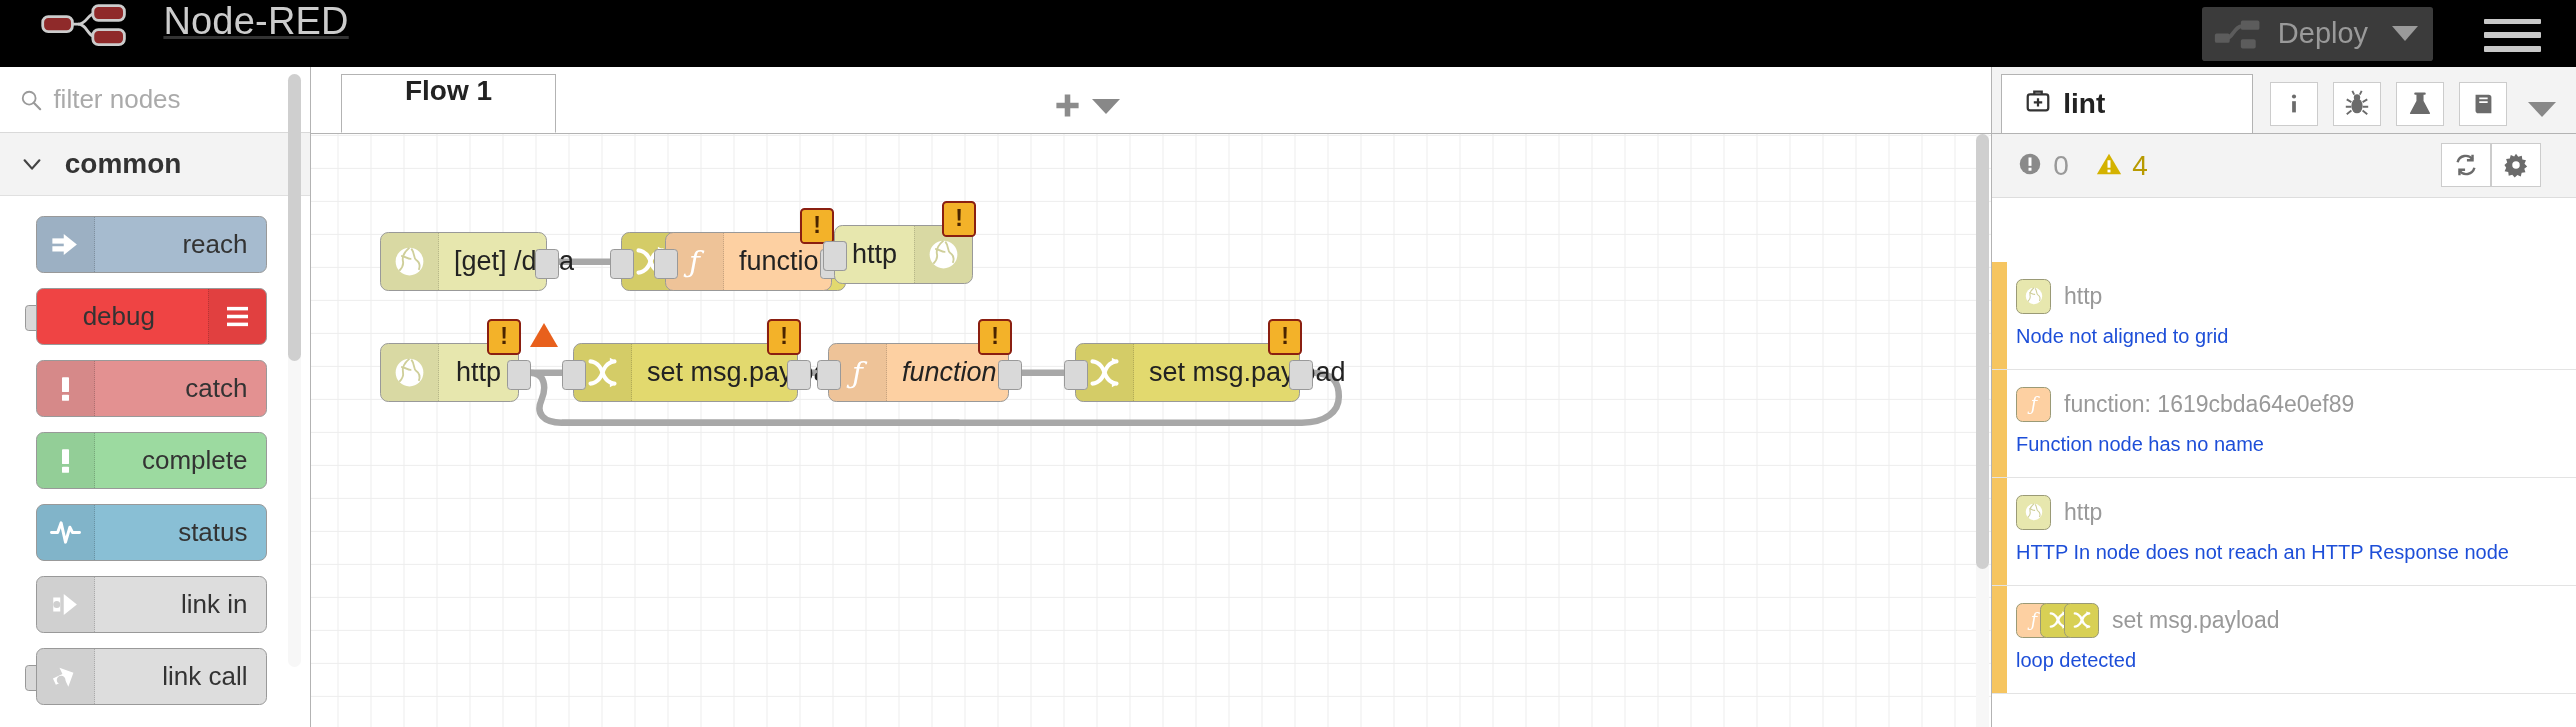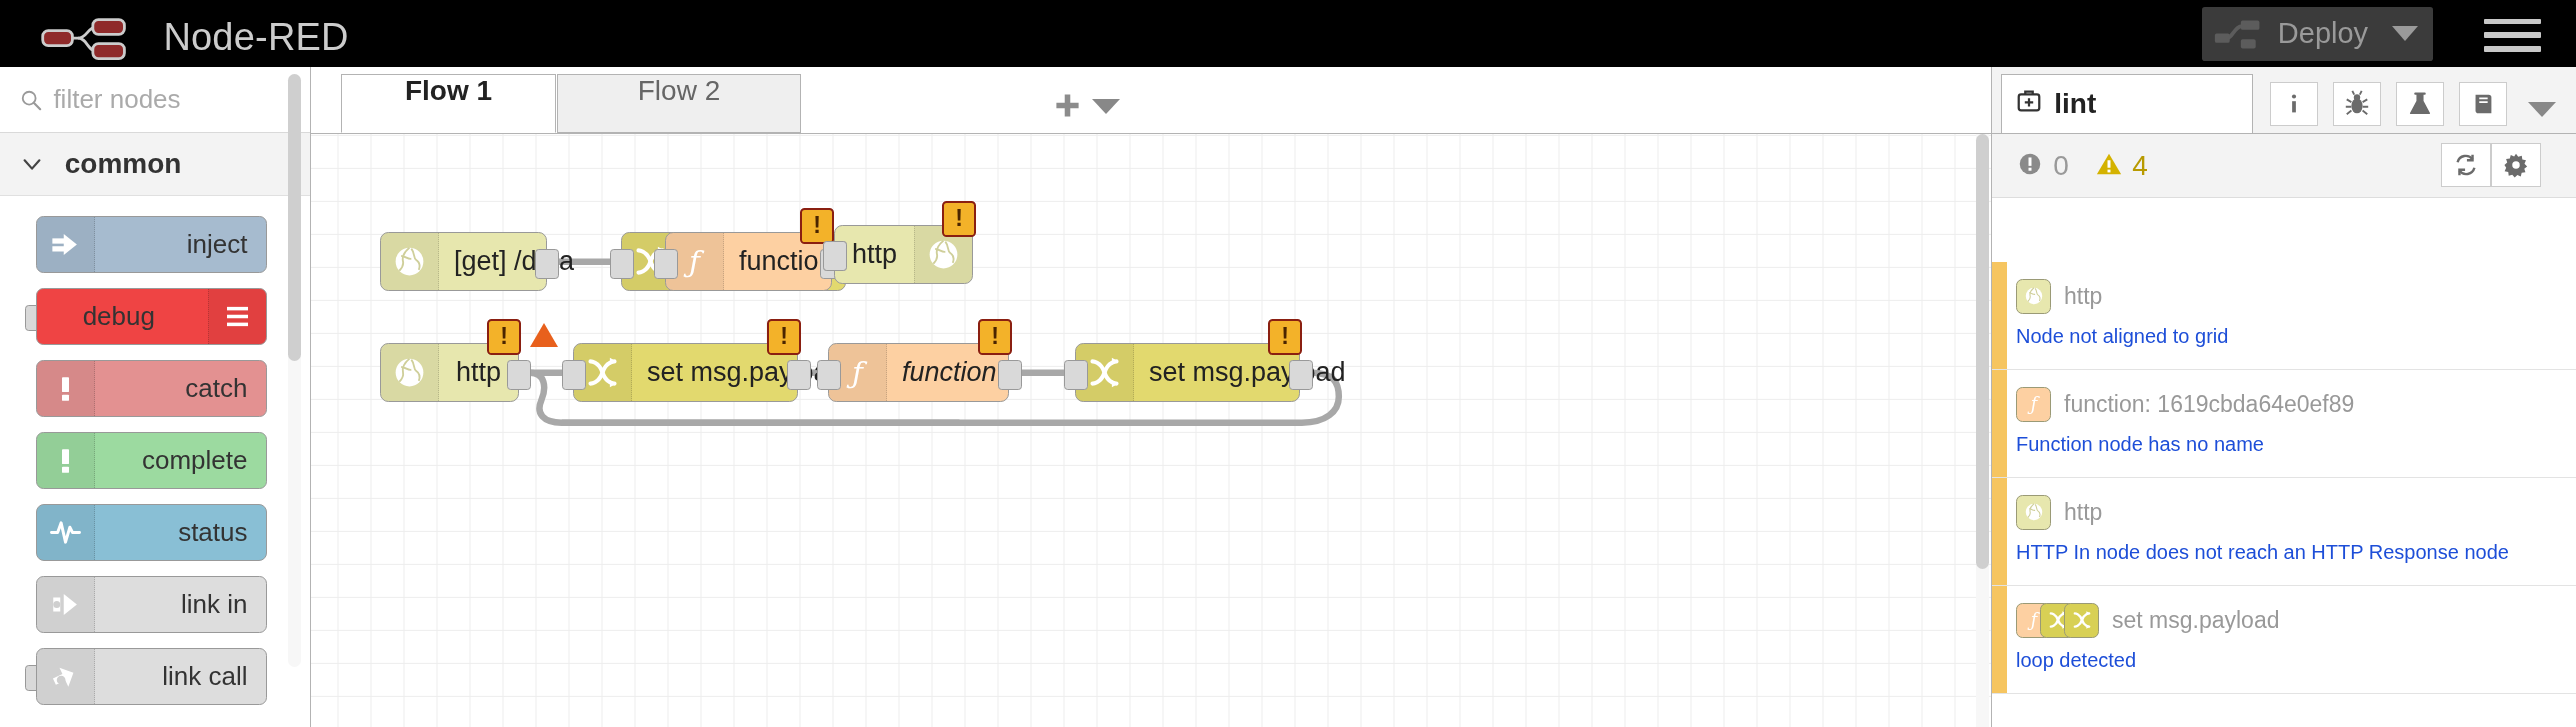--- a/index.html
+++ b/index.html
@@ -6,21 +6,21 @@
   body{
     width:2576px;height:728px;overflow:hidden;
     font-family:"Liberation Sans", sans-serif;
     background:#fff;color:#333;
     -webkit-font-smoothing:antialiased;
   }
   .app{position:relative;width:2576px;height:728px;}
 
   
   .header{position:absolute;left:0;top:0;width:2576px;height:67px;background:#000;}
-  .brand{position:absolute;left:39px;top:0;height:75px;display:flex;align-items:center;gap:20.4px;}
+  .brand{position:absolute;left:39px;top:0;height:75px;display:flex;gap:20.4px;text-decoration:underline;}
   .brand-logo{width:104px;height:48px;}
   .brand-title{font-size:38px;color:#ccc;font-weight:400;letter-spacing:0.2px;}
   .deploy-btn{
     position:absolute;right:143px;top:6.5px;height:54px;
     background:#3b3b3b;border-radius:2.8px;display:flex;align-items:center;
     padding:0 9.3px 0 11px;cursor:pointer;
   }
   .deploy-ico{width:52px;height:37px;margin-right:3.7px;}
   .deploy-label{font-size:29px;color:#9a9a9a;padding:0 24px 0 9.3px;}
   .deploy-caret{width:0;height:0;border-left:13px solid transparent;border-right:13px solid transparent;border-top:15px solid #9a9a9a;margin-right:5.6px;}
@@ -82,21 +82,21 @@
   .fport{position:absolute;width:22px;height:28px;background:#d9d9d9;border:0.9px solid #999;border-radius:3.7px;top:16.7px;}
   .badge{position:absolute;width:30px;height:31.5px;background:#f3b229;border:2.8px solid #8a1f11;border-radius:4.6px;
     display:flex;align-items:center;justify-content:center;}
   .badge b{color:#4a2500;font-size:23px;line-height:1;font-weight:bold;}
   .tri{position:absolute;width:0;height:0;border-left:14px solid transparent;border-right:14px solid transparent;border-bottom:24px solid #e8601c;}
 
   
   .sidebar{position:absolute;left:1991px;top:67px;width:585px;height:661px;background:#fff;border-left:0.9px solid #b3b3b3;box-sizing:border-box;}
   .sb-tabs{position:relative;height:67px;border-bottom:0.9px solid #b3b3b3;box-sizing:border-box;background:#f3f3f3;}
   .sb-tab-main{position:absolute;left:9.3px;top:7.4px;width:252px;height:59px;background:#fff;border:0.9px solid #b3b3b3;border-bottom:none;
-    display:flex;align-items:center;padding-left:13px;box-sizing:border-box;cursor:pointer;}
+    display:flex;align-items:center;padding-left:22px;box-sizing:border-box;cursor:pointer;}
   .sb-tab-main svg{width:28px;height:28px;margin-right:11px;}
   .sb-tab-main span{font-size:28px;font-weight:bold;color:#222;}
   .sb-ico-btn{position:absolute;top:15px;width:48px;height:44px;border:0.9px solid #ccc;background:#fff;
     display:flex;align-items:center;justify-content:center;cursor:pointer;box-sizing:border-box;}
   .sb-ico-btn svg{width:28px;height:28px;}
   .sb-caret{position:absolute;top:35px;right:20.4px;width:0;height:0;border-left:14px solid transparent;border-right:14px solid transparent;border-top:15.7px solid #888;cursor:pointer;}
 
   .lint-toolbar{position:relative;height:63px;background:#f3f3f3;border-bottom:0.9px solid #ddd;}
   .counts{position:absolute;left:24px;top:0;height:63px;display:flex;align-items:center;gap:9.3px;}
   .counts svg{width:28px;height:28px;}
@@ -180,21 +180,21 @@
     <div class="pal-list" id="palette-list">
         <div class="pal-row">
           <div class="pal-node" style="background: rgb(166, 187, 207);">
             <div class="pal-icbox">
               <svg viewBox="0 0 40 40" xmlns="http://www.w3.org/2000/svg">
         <rect x="5" y="13" width="14" height="6" fill="#fff"></rect>
         <rect x="5" y="22" width="14" height="6" fill="#fff"></rect>
         <path d="M18 8 L33 20 L18 32 Z" fill="#fff"></path>
       </svg>
             </div>
-            <div class="pal-label right">inject</div>
+            <div class="pal-label right">reach</div>
           </div>
         </div>
         <div class="pal-row">
           <span class="port in"></span>
           <div class="pal-node" style="background: #ef4444;">
             <div class="pal-label">debug</div>
             <div class="pal-icbox" style="border-right: none; border-left: 0.9px dotted rgba(0, 0, 0, 0.18);">
               <svg viewBox="0 0 40 40" xmlns="http://www.w3.org/2000/svg">
         <rect x="8" y="9" width="24" height="4" fill="#fff"></rect>
         <rect x="8" y="18" width="24" height="4" fill="#fff"></rect>
@@ -263,23 +263,20 @@
 
     <div class="pal-scroll">
         <i></i>
       </div>
   </div>
 
   <div class="workspace">
     <div class="tabbar" id="tabbar">
       <div class="tab active" style="left:30px;width:215px;">
         <span>Flow 1</span>
-      </div>
-      <div class="tab inactive" style="left:246px;width:244px;">
-        <span>Flow 2</span>
       </div>
       <div class="tab-add" style="left:738px;">
         <svg viewBox="0 0 40 40" xmlns="http://www.w3.org/2000/svg">
           <path d="M20 8 V32 M8 20 H32" stroke="#8c8c8c" stroke-width="6" stroke-linecap="butt"></path>
         </svg>
       </div>
       <div class="tab-menu" style="left:781px;"></div>
     </div>
 
     <div class="canvas">

